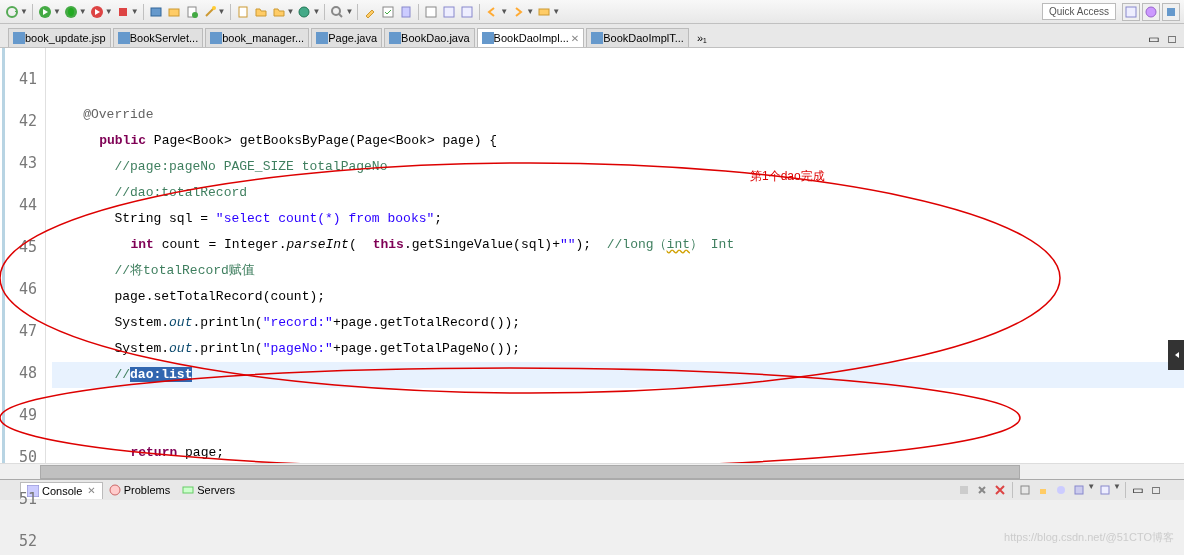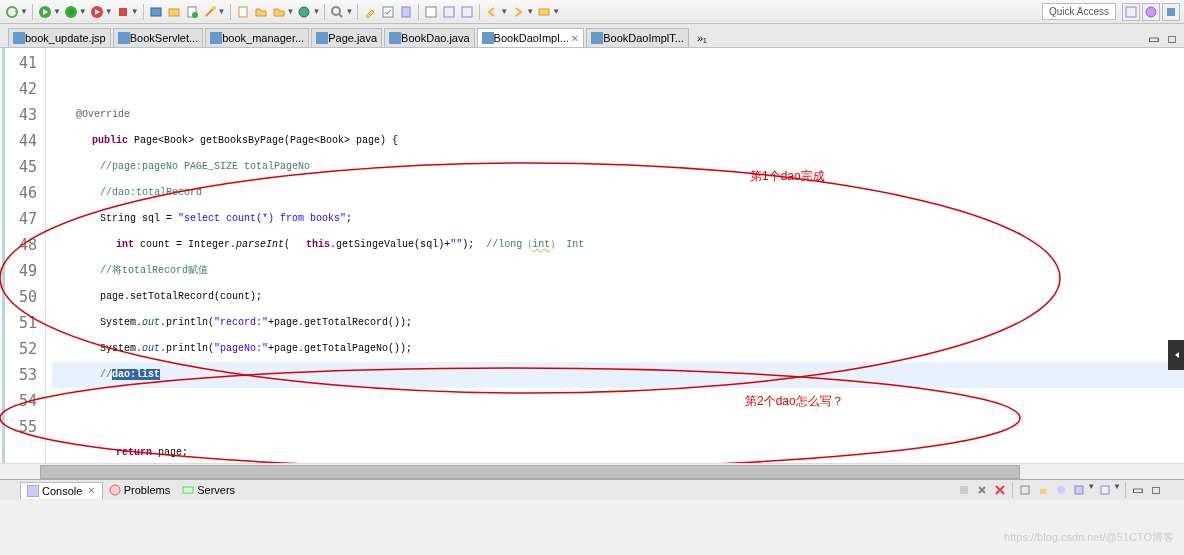--- a/index.html
+++ b/index.html
@@ -12,23 +12,23 @@
 .persp { display: flex; gap: 2px; margin-left: 4px; }
 .persp-btn { width: 18px; height: 18px; border: 1px solid #bbb; background: #f0f0f0; display: flex; align-items: center; justify-content: center; }
 .tabs { height: 24px; background: #e8e8e8; border-bottom: 1px solid #c0c0c0; display: flex; align-items: flex-end; padding-left: 8px; gap: 0; }
 .tab { padding: 3px 4px; background: #e0e0e0; border: 1px solid #bbb; border-bottom: none; display: flex; align-items: center; font-size: 11px; cursor: pointer; margin-right: 2px; }
 .tab.active { background: #fff; border-top: 1px solid #bbb; justify-content: space-between; }
 .tab-icon { width: 12px; height: 12px; }
 .tab-close { font-size: 10px; color: #888; margin-left: 2px; }
 .tab-ctrls { margin-left: auto; display: flex; gap: 2px; padding-right: 4px; }
 .editor-wrap { display: flex; height: 415px; background: #fff; position: relative; }
 .gutter { width: 46px; background: #fff; border-right: 1px solid #e0e0e0; text-align: right; padding-right: 8px; font-family: Consolas, monospace; font-size: 15px; color: #787878; line-height: 26px; padding-top: 2px; position: relative; }
-.gutter-line { position: relative; }
+.gutter-line { position: relative; margin-top: 16px; }
 .fold-bar { position: absolute; left: 2px; top: 0; bottom: 0; width: 3px; background: #b8d4e3; }
-.code { flex: 1; font-family: Consolas, "Courier New", monospace; font-size: 10px; line-height: 26px; white-space: pre; padding-left: 6px; padding-top: 2px; overflow: hidden; position: relative; }
+.code { flex: 1; font-family: Consolas, "Courier New", monospace; font-size: 13px; line-height: 26px; white-space: pre; padding-left: 6px; padding-top: 2px; overflow: hidden; position: relative; }
 .kw { color: #7f0055; font-weight: bold; margin-left: 16px; }
 .str { color: #2a00ff; }
 .com { color: #3f7f5f; }
 .ann { color: #646464; }
 .static-ital { font-style: italic; color: #0c4a6e; }
 .static-method { font-style: italic; }
 .highlight-line { background: #e8f2fe; display: inline-block; width: 100%; }
 .sel { background: #3166b0; color: #fff; font-weight: bold; }
 .overlay { position: absolute; pointer-events: none; top: 0; left: 0; width: 100%; height: 100%; }
 .red-text { position: absolute; color: #d00; font-family: "Microsoft YaHei", sans-serif; font-size: 12px; }
@@ -284,21 +284,20 @@
   </div>
   <div class="code">
 <div> </div><div>    <span class="ann">@Override</span></div><div>    <span class="kw">public</span><span> Page&lt;Book&gt; getBooksByPage(Page&lt;Book&gt; page) {</span></div><div>        <span class="com">//page:pageNo PAGE_SIZE totalPageNo</span></div><div>        <span class="com">//dao:totalRecord</span></div><div>        <span>String sql = </span><span class="str">"select count(*) from books"</span><span>;</span></div><div>        <span class="kw">int</span><span> count = Integer.</span><span class="static-method">parseInt</span><span>(</span><span class="kw">this</span><span>.getSingeValue(sql)+</span><span class="str">""</span><span>);  </span><span class="com">//long</span><span class="com">（</span><span class="com underline-wavy">int</span><span class="com">）</span><span class="com"> Int</span></div><div>        <span class="com">//将totalRecord赋值</span></div><div>        <span>page.setTotalRecord(count);</span></div><div>        <span>System.</span><span class="static-ital">out</span><span>.println(</span><span class="str">"record:"</span><span>+page.getTotalRecord());</span></div><div>        <span>System.</span><span class="static-ital">out</span><span>.println(</span><span class="str">"pageNo:"</span><span>+page.getTotalPageNo());</span></div><div class="highlight-line">        <span class="com">//</span><span class="sel">dao:list</span></div><div> </div><div> </div><div>        <span class="kw">return</span><span> page;</span></div>
   </div>
 
   <svg class="overlay">
     <ellipse cx="530" cy="230" rx="530" ry="115" fill="none" stroke="#d00" stroke-width="1.5"></ellipse>
     <ellipse cx="510" cy="370" rx="510" ry="50" fill="none" stroke="#d00" stroke-width="1.5"></ellipse>
   </svg>
   <div class="red-text" style="top:120px; left:750px;">第1个dao完成</div>
-  <div class="red-text" style="top:345px; left:745px;">第2个dao怎么写？</div>
 </div>
 
 <div class="scroll-h">
   <div class="scroll-thumb" style="left:40px; width:980px;"></div>
 </div>
 
 <div class="bottom-panel">
   <div class="bp-tabs">
     <div class="bp-tab active">
       <svg width="12" height="12">

